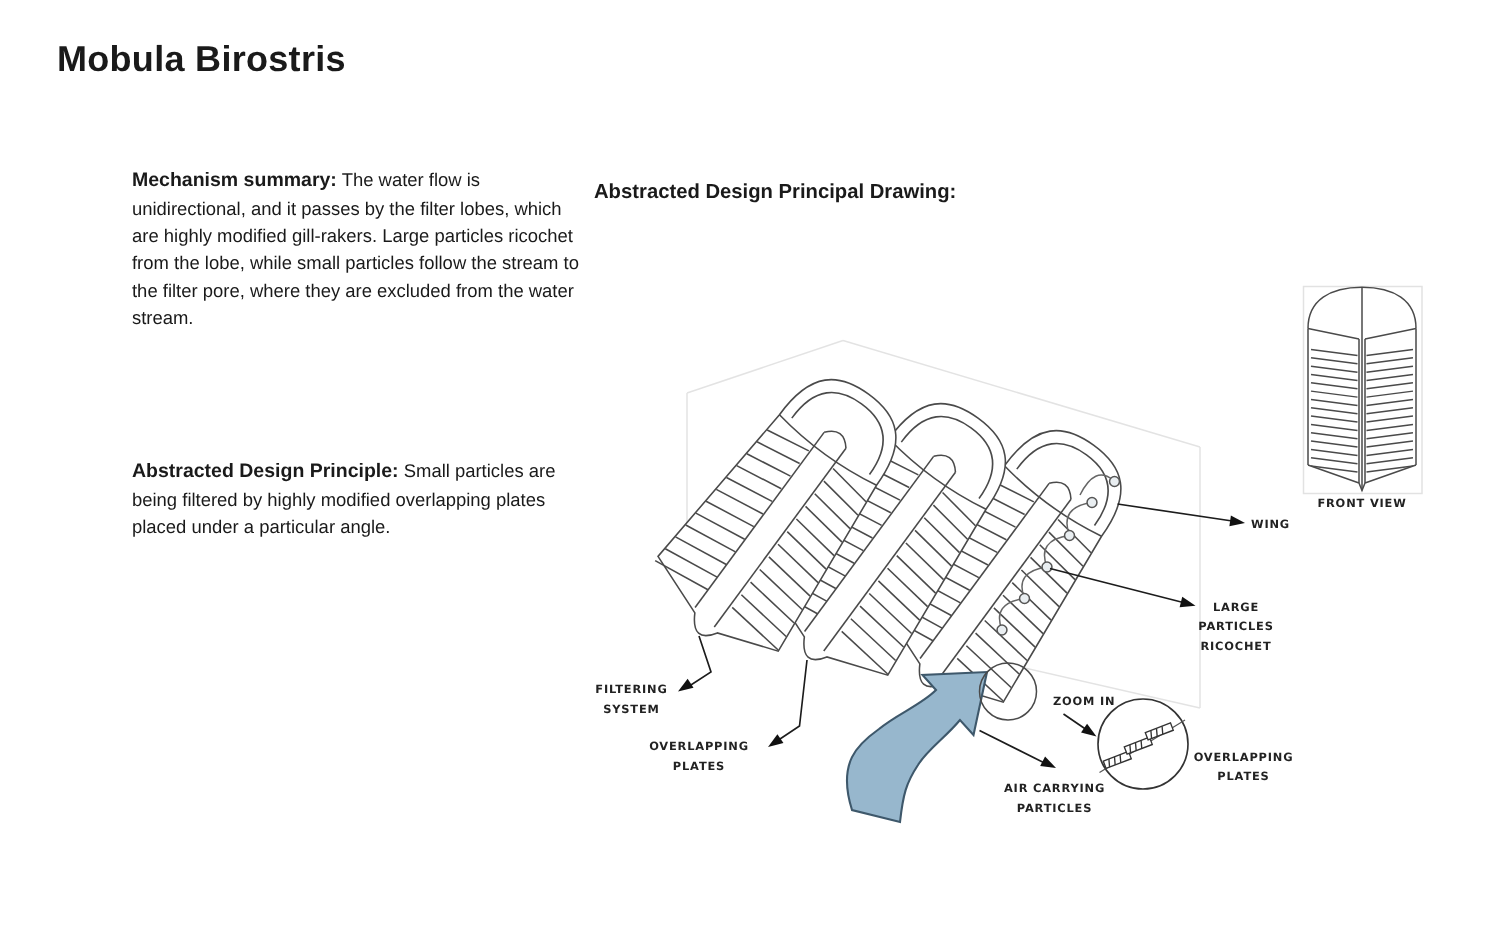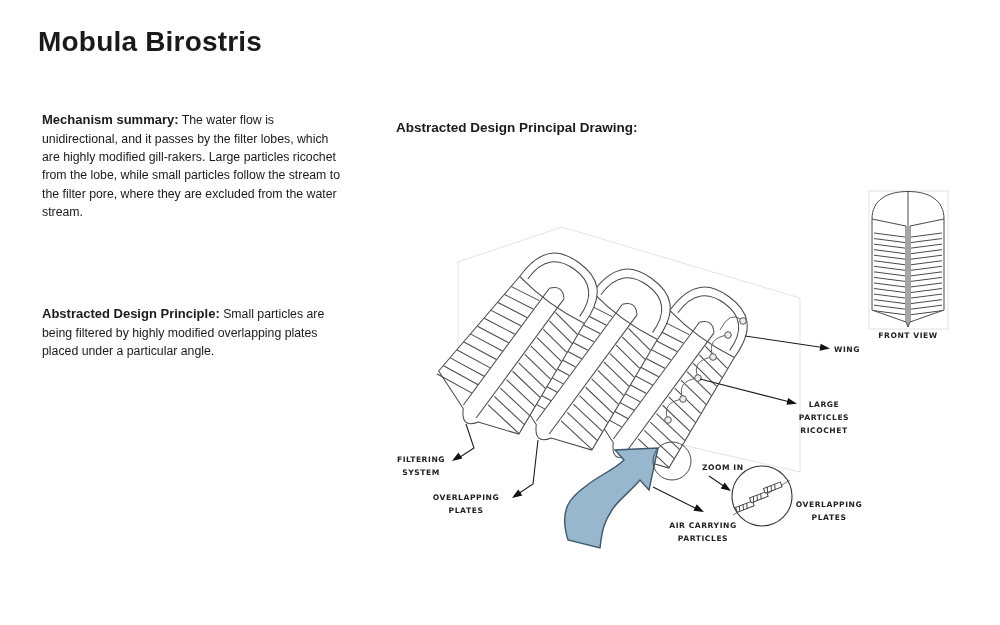--- a/index.html
+++ b/index.html
@@ -1,19 +1,19 @@
 <!DOCTYPE html>
 <html><head>
 <meta charset="utf-8">
 <style>
   html,body{margin:0;padding:0;}
   body{width:1000px;height:625px;background:#ffffff;position:relative;overflow:hidden;
        font-family:"Liberation Sans",sans-serif;color:#1a1a1a;}
-  .page-title{position:absolute;left:38px;top:26px;font-size:28px;font-weight:700;letter-spacing:.2px;}
-  .col{position:absolute;width:305px;font-size:12.3px;line-height:1.5;}
+  .page-title{position:absolute;left:38px;top:26px;font-size:24px;font-weight:700;letter-spacing:.2px;}
+  .col{position:absolute;width:305px;font-size:12.3px;line-height:1.5;margin-left:46px;}
   .sec-mech{left:42px;top:110px;}
   .sec-princ{left:42px;top:304px;}
   .sec-refs{left:42px;top:432px;width:310px;}
   .sec-label{font-weight:700;font-size:13px;}
   .refs-heading{margin:0 0 5px 0;font-size:13.5px;font-weight:700;}
   .ref{margin:0;font-size:12.3px;line-height:1.45;}
   .draw-heading{position:absolute;left:396px;top:120px;font-size:13.5px;font-weight:700;}
   svg.drawing{position:absolute;left:380px;top:150px;}
   svg text{font-family:"DejaVu Sans",sans-serif;font-size:7.6px;font-weight:700;letter-spacing:.55px;fill:#222;}
 </style>

